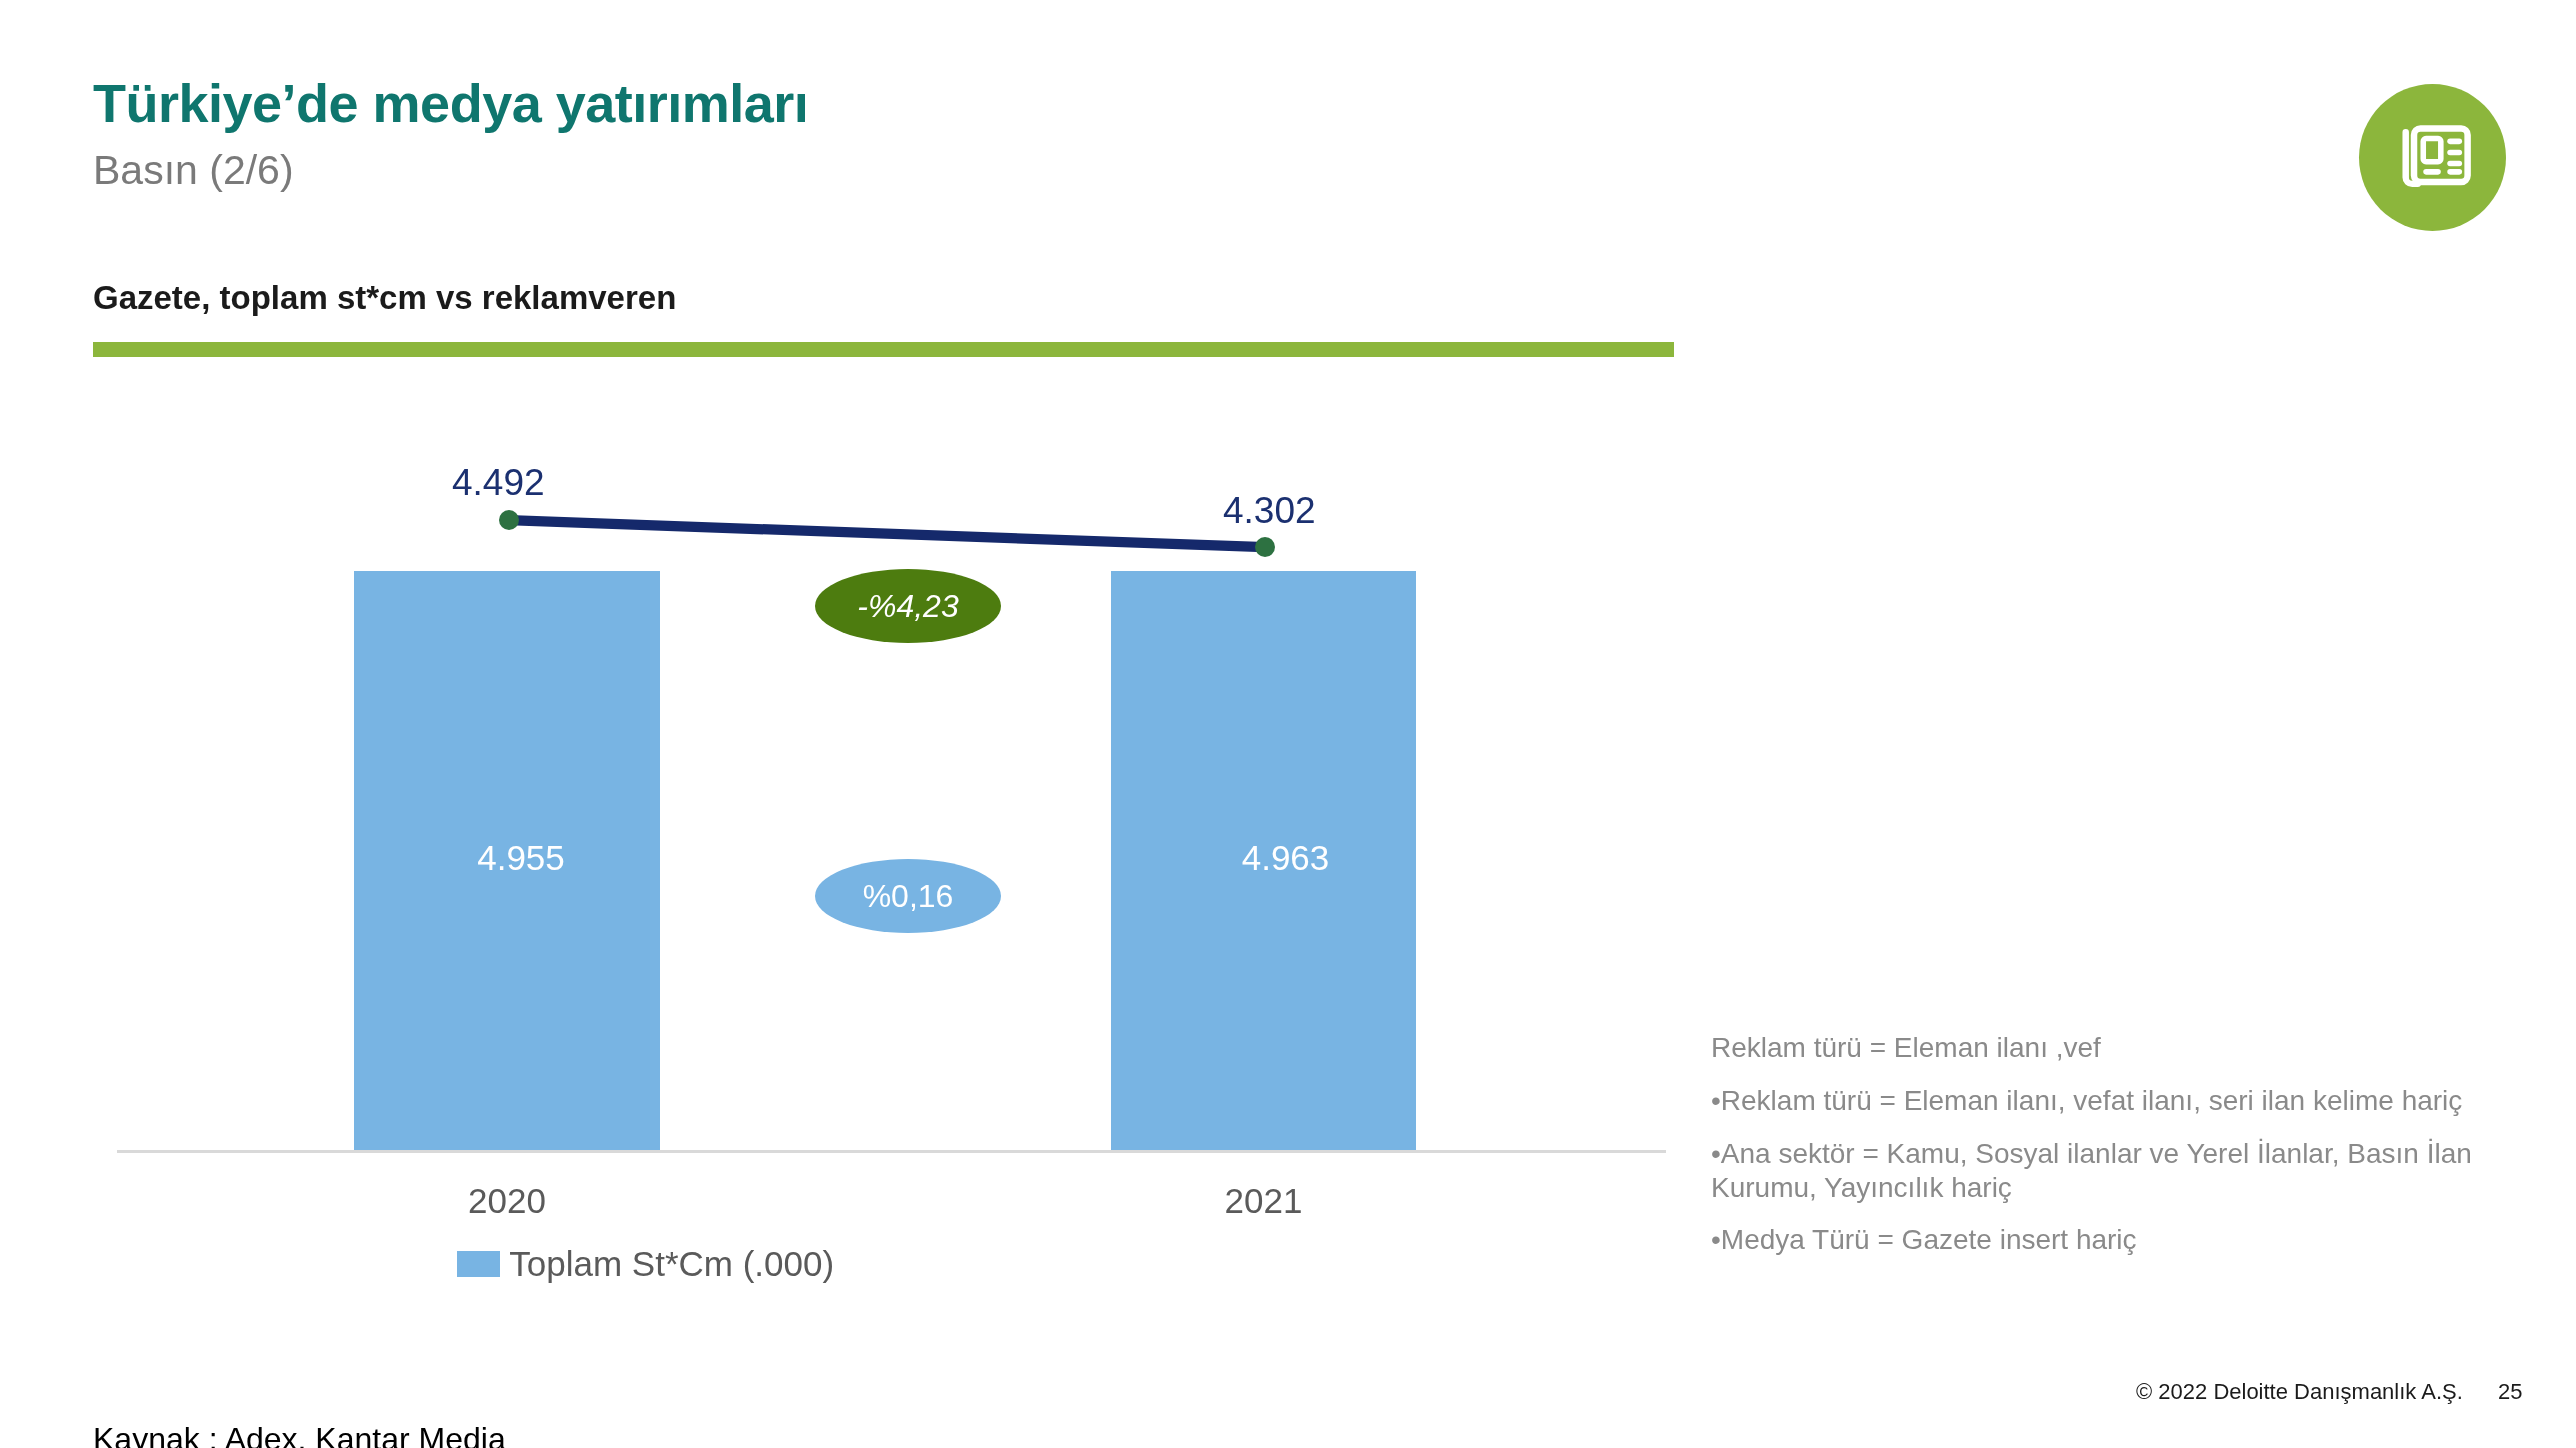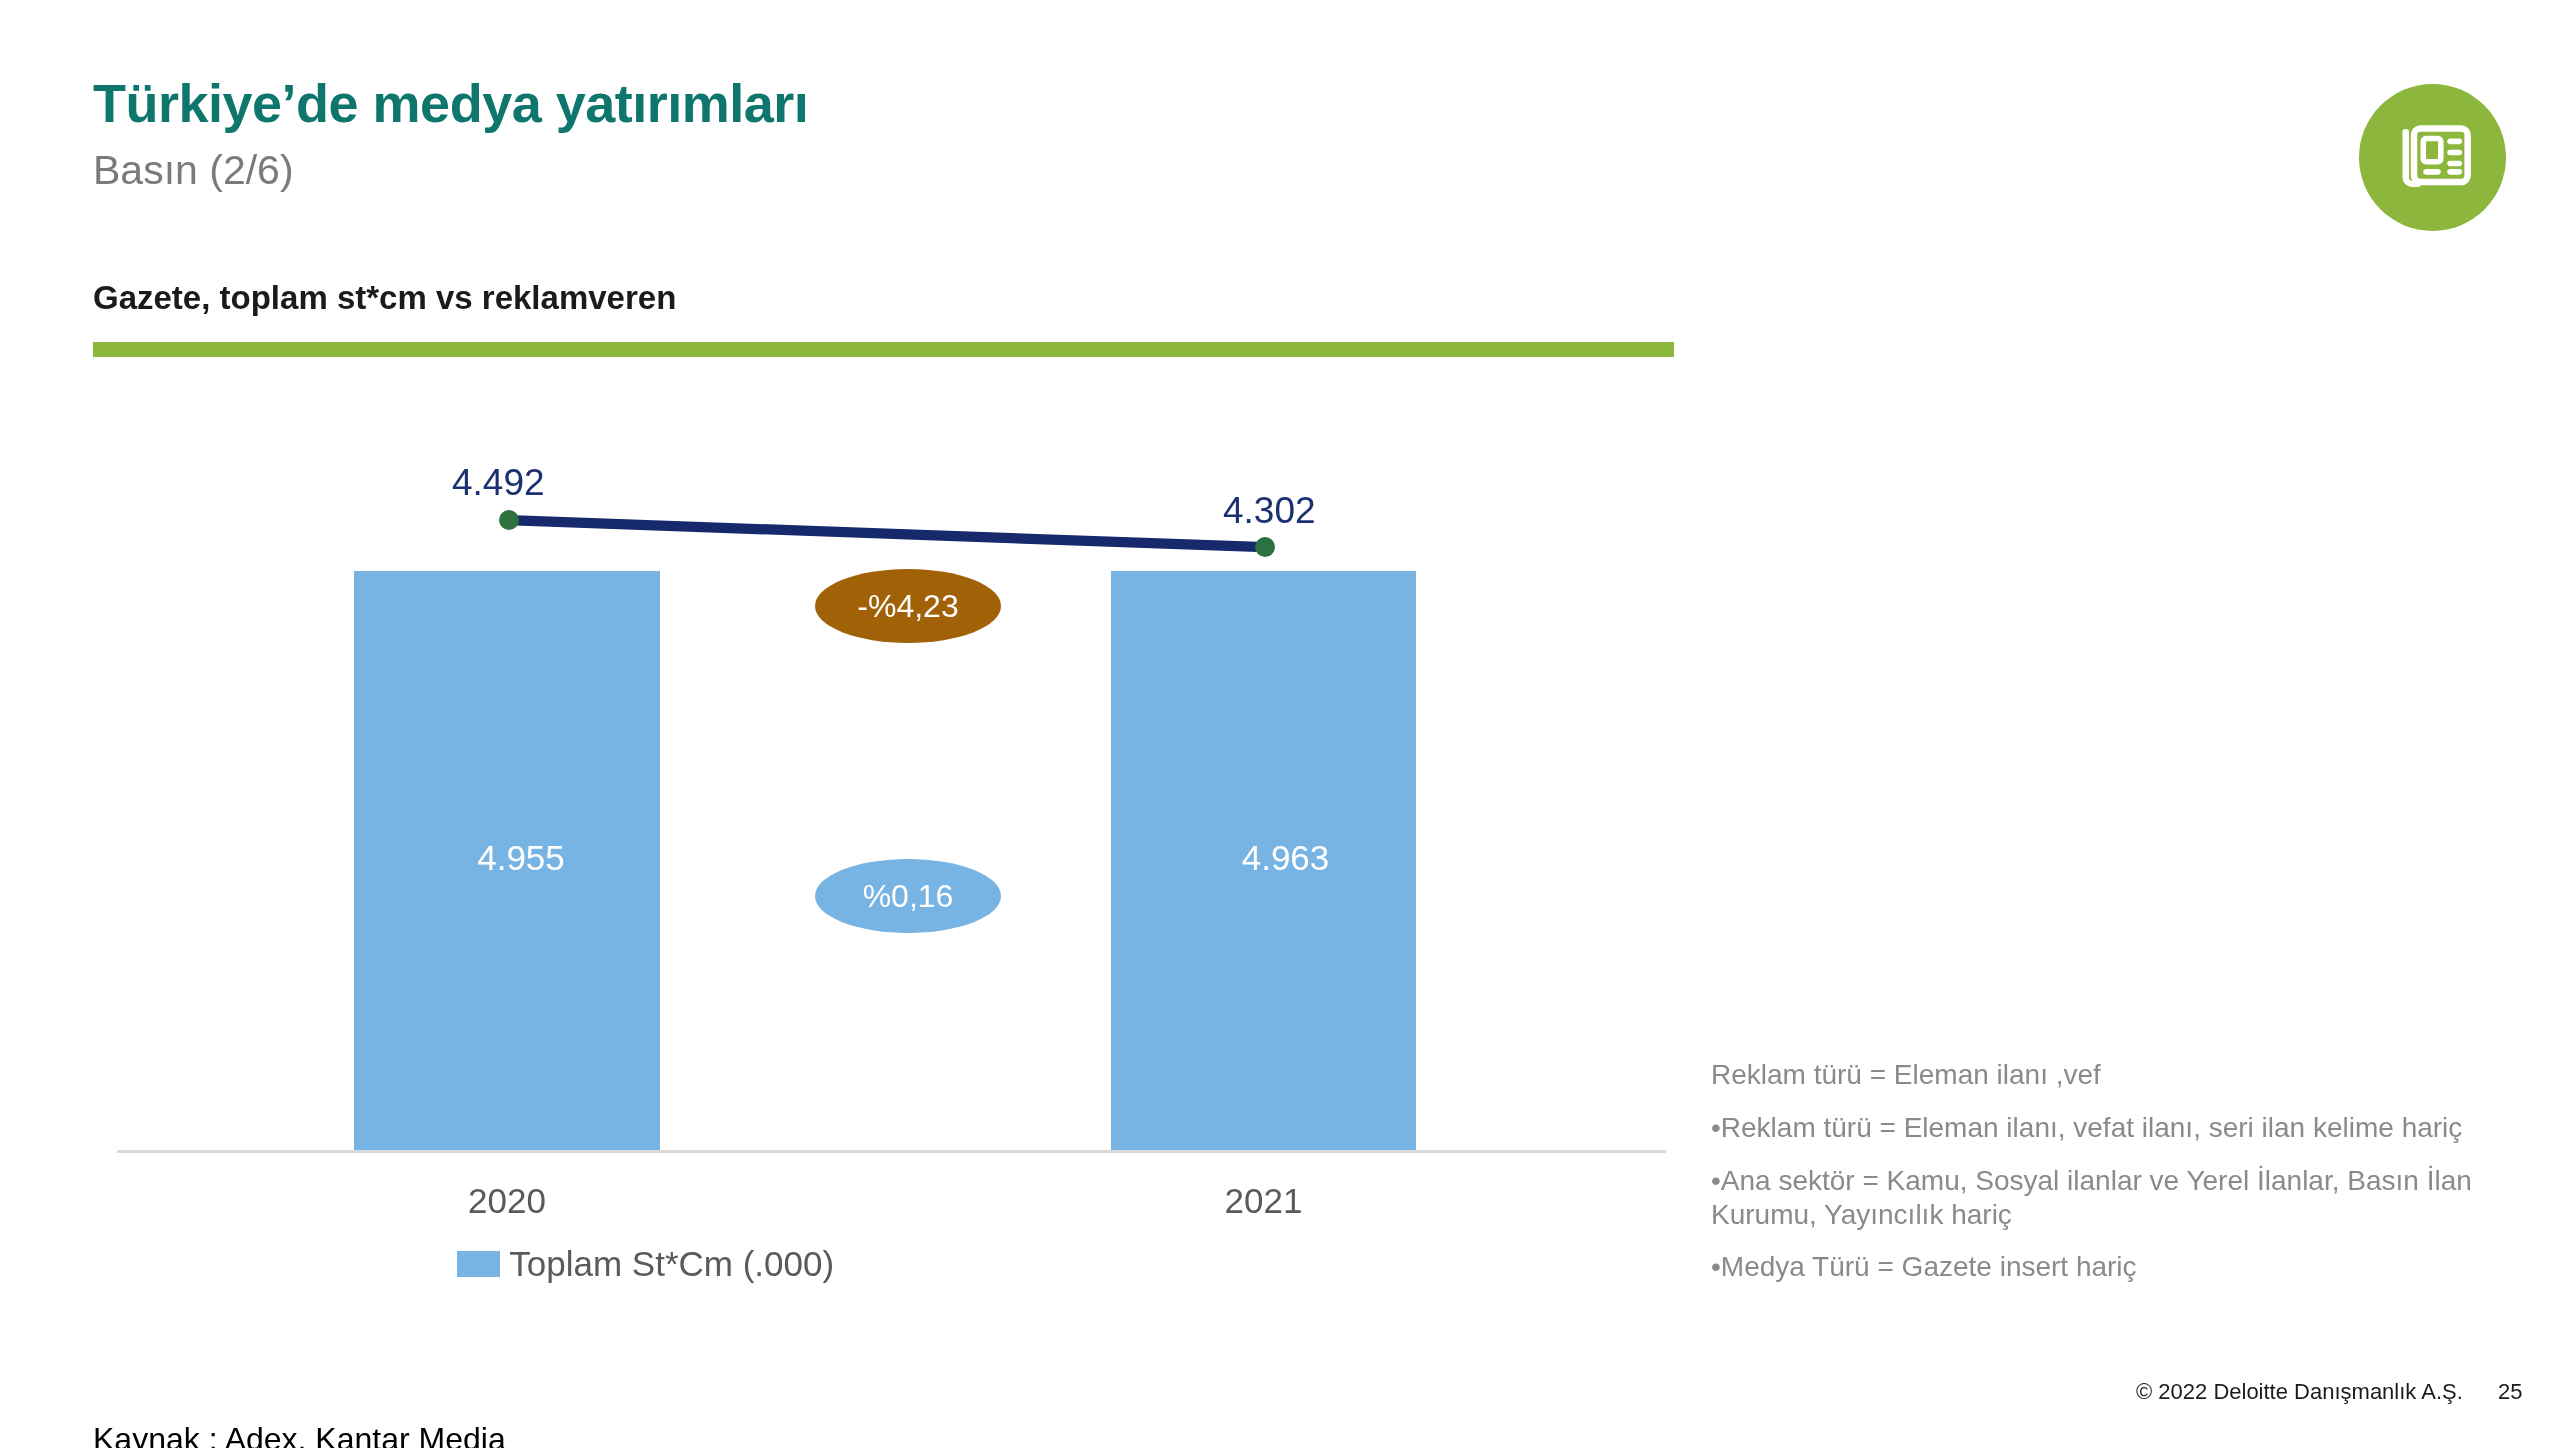--- a/index.html
+++ b/index.html
@@ -129,21 +129,21 @@
     position: absolute;
     width: 186px;
     height: 74px;
     border-radius: 50%;
     display: flex;
     align-items: center;
     justify-content: center;
     font-size: 32px;
     color: #ffffff;
   }
-  #callout-line { background: #a16207; }
+  #callout-line { background: #4d7c0f; font-style: italic; }
   #callout-bar  { background: #78b4e3; }
 
   
   #chart-legend {
     position: absolute;
     left: 457px;
     top: 1244px;
     display: flex;
     align-items: flex-start;
     gap: 52px;
@@ -183,21 +183,21 @@
     width: 20.4px;
     height: 20.4px;
     border-radius: 50%;
     background: #2d7141;
   }
 
   
   #notes-block {
     position: absolute;
     left: 1711px;
-    top: 1058px;
+    top: 1031px;
     width: 799px;
   }
   .note-line {
     font-size: 28px;
     line-height: 1.22;
     color: #8a8a8a;
     margin-bottom: 18.6px;
   }
 
   

